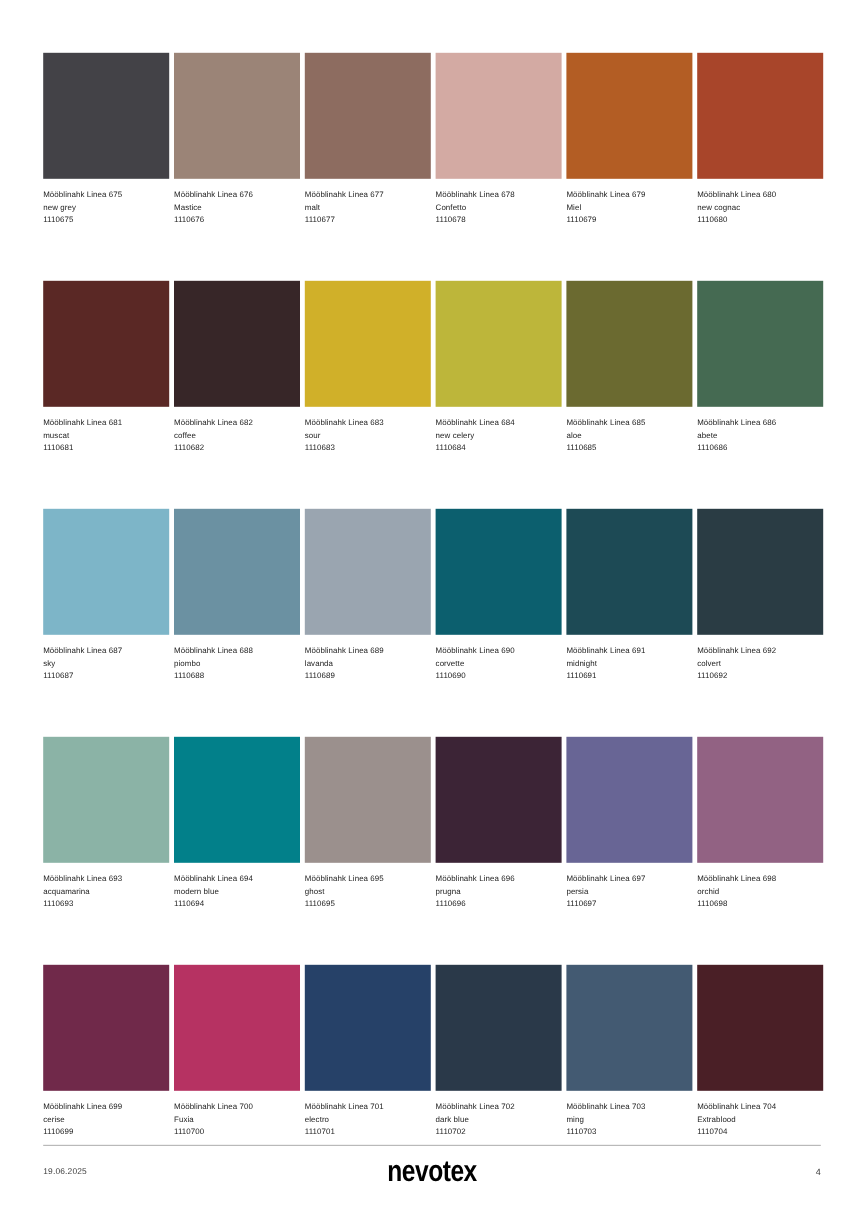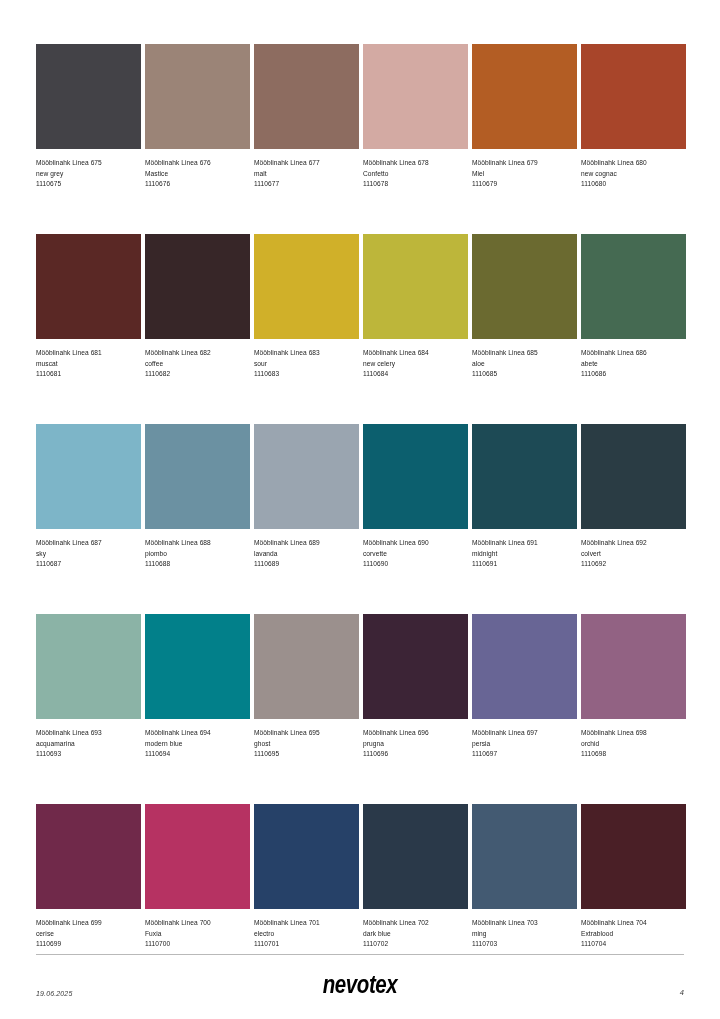--- a/index.html
+++ b/index.html
@@ -65,22 +65,21 @@
   }
   .footer-rule {
     height: 1px;
     background: #b9b9b9;
     width: 100%;
   }
   .footer-inner {
     position: relative;
     height: 42px;
     display: flex;
-    align-items: flex-end;
-    font-style: italic;
+    align-items: center;
   }
   .footer-date {
     font-size: 7px;
     color: #3a3a3a;
     letter-spacing: 0.02em;
   }
   .footer-logo {
     position: absolute;
     left: 0;
     right: 0;

